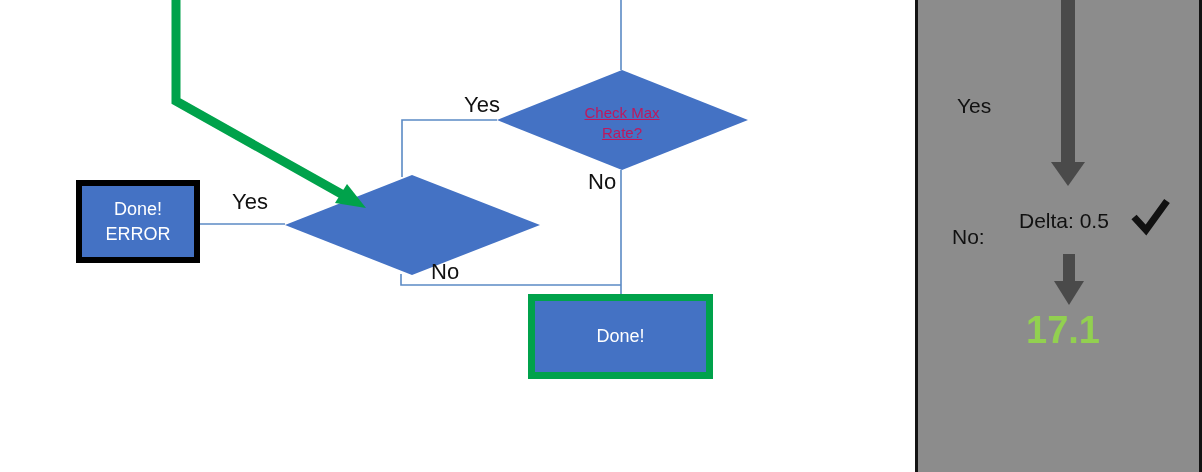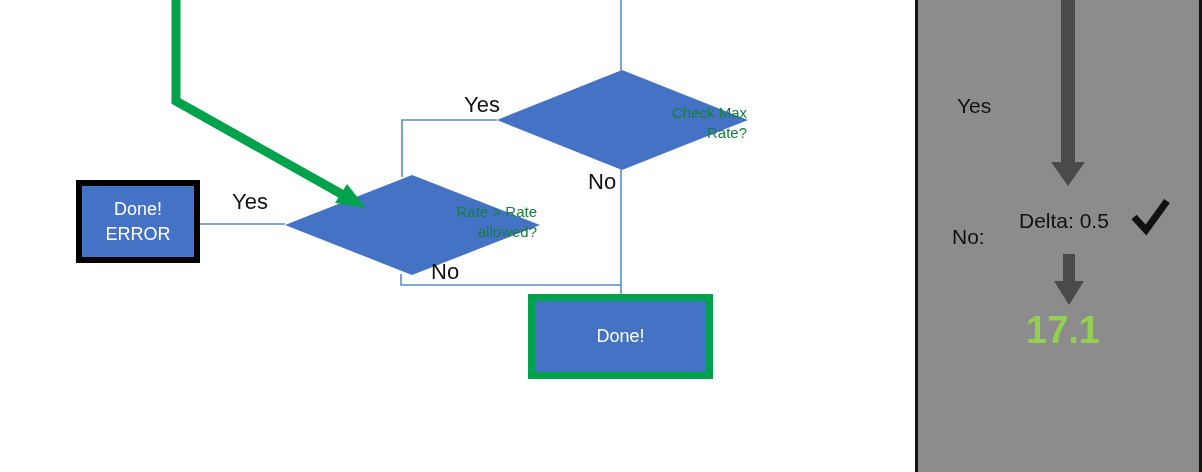--- a/index.html
+++ b/index.html
@@ -24,26 +24,27 @@
   .flow-svg {
     position: absolute;
     left: 0;
     top: 0;
     width: 915px;
     height: 472px;
   }
 
   .node-label {
     position: absolute;
-    color: #15803d;
+    color: #be185d;
     font-size: 15px;
     line-height: 1.32;
-    text-align: right;
+    text-align: center;
     white-space: pre-line;
     pointer-events: none;
+    text-decoration: underline;
   }
   .edge-label {
     position: absolute;
     color: #111111;
     font-size: 22px;
     line-height: 1;
     white-space: nowrap;
   }
 
   
@@ -145,22 +146,20 @@
 
     <polygon points="412,175 540,225 412,275 285,225" fill="#4472c4"></polygon>
 
     <path d="M 176 -5 L 176 101 L 345 196" fill="none" stroke="#00a24b" stroke-width="9" stroke-linejoin="miter" stroke-linecap="butt"></path>
     <polygon points="366,208 335,203 347,184" fill="#00a24b"></polygon>
   </svg>
 
   <div class="node-label" style="left:497px; top:103px; width:250px;">Check Max
 Rate?</div>
 
-  <div class="node-label" style="left:287px; top:202px; width:250px;">Rate &gt; Rate
-allowed?</div>
 
   <div class="edge-label" style="left:464px; top:94px;">Yes</div>
 
   <div class="edge-label" style="left:588px; top:171px;">No</div>
 
   <div class="edge-label" style="left:232px; top:191px;">Yes</div>
 
   <div class="edge-label" style="left:431px; top:261px;">No</div>
 
   <div class="error-box">

